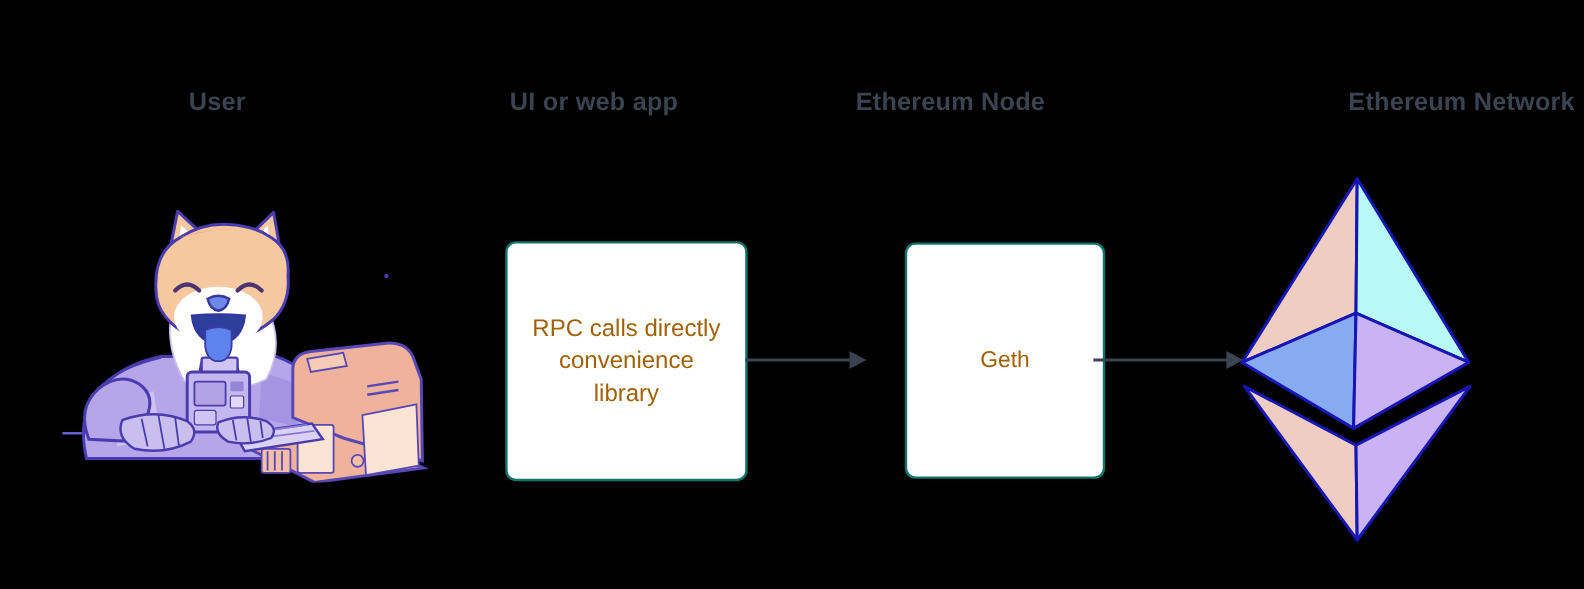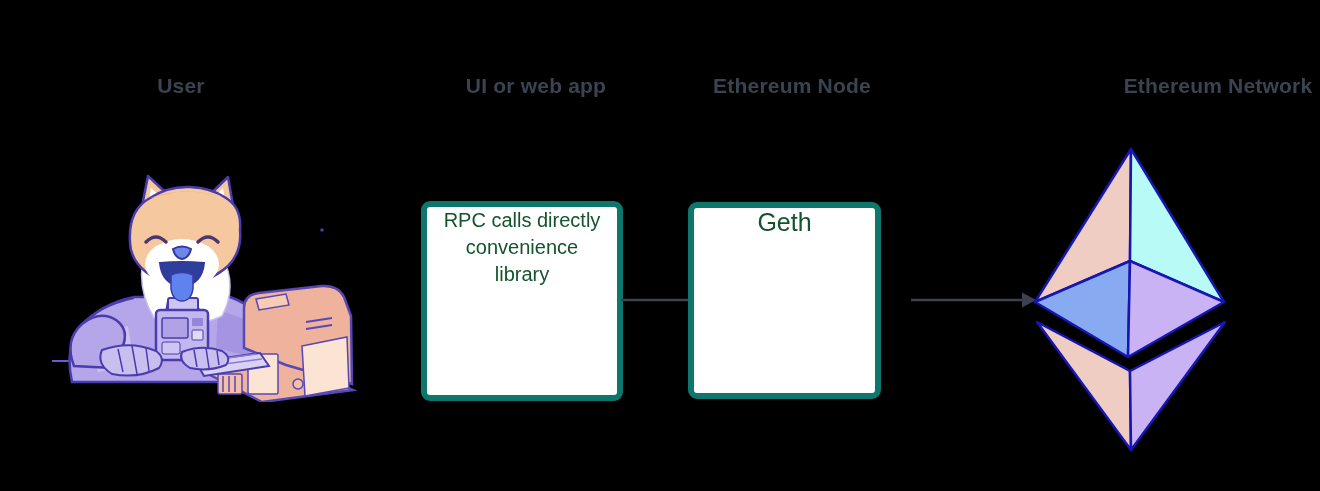--- a/index.html
+++ b/index.html
@@ -5,30 +5,30 @@
   html,body{margin:0;padding:0;background:#000;}
   #stage{
     position:relative;width:1320px;height:491px;background:#000;overflow:hidden;
     font-family:"Liberation Sans","DejaVu Sans",sans-serif;
   }
   .col-header{
     position:absolute;top:58px;transform:translateX(-50%);
     color:#3b4351;font-size:21px;font-weight:bold;letter-spacing:.2px;white-space:nowrap;margin-top:16px;
   }
   #hdr-user{left:181px;}
-  #hdr-ui{left:536px;}
+  #hdr-ui{left:495px;}
   #hdr-node{left:792px;}
   #hdr-network{left:1218px;}
   .flow-box{
-    position:absolute;background:#ffffff;border:6px solid #0f766e;border-radius:9px;
-    display:flex;align-items:flex-start;justify-content:center;text-align:center;
-    color:#14532d;box-sizing:border-box;
+    position:absolute;background:#ffffff;border:2px solid #0f766e;border-radius:9px;
+    display:flex;align-items:center;justify-content:center;text-align:center;
+    color:#a16207;box-sizing:border-box;
   }
   #box-rpc{left:421px;top:201px;width:202px;height:200px;font-size:20px;line-height:27px;}
-  #box-geth{left:688px;top:202px;width:193px;height:197px;font-size:25px;}
+  #box-geth{left:754px;top:202px;width:167px;height:197px;font-size:19px;}
   .arrow-svg{position:absolute;}
   #arrow-1{left:621px;top:288px;}
   #arrow-2{left:911px;top:288px;}
   #eth-logo{position:absolute;left:1015px;top:140px;}
   #doge{position:absolute;left:50px;top:150px;}
 </style>
 </head>
 <body>
 
 <div id="stage">

